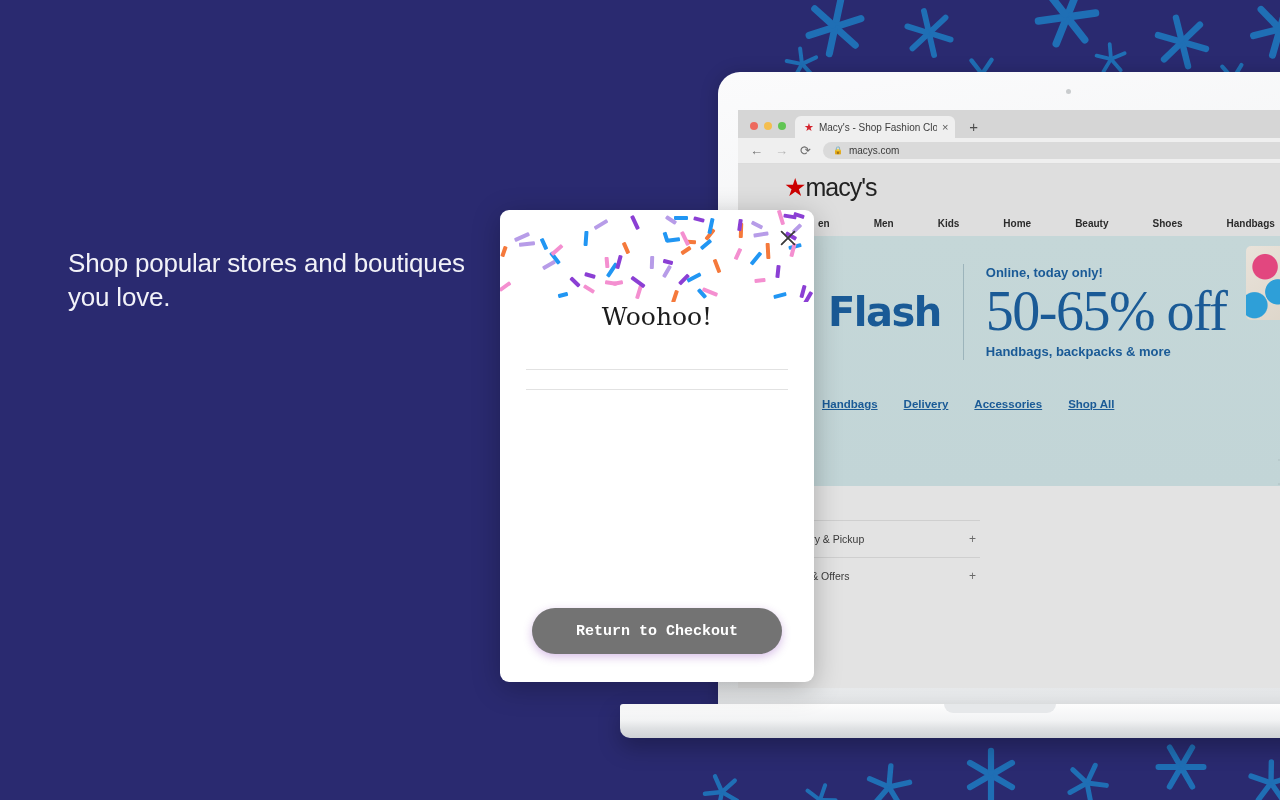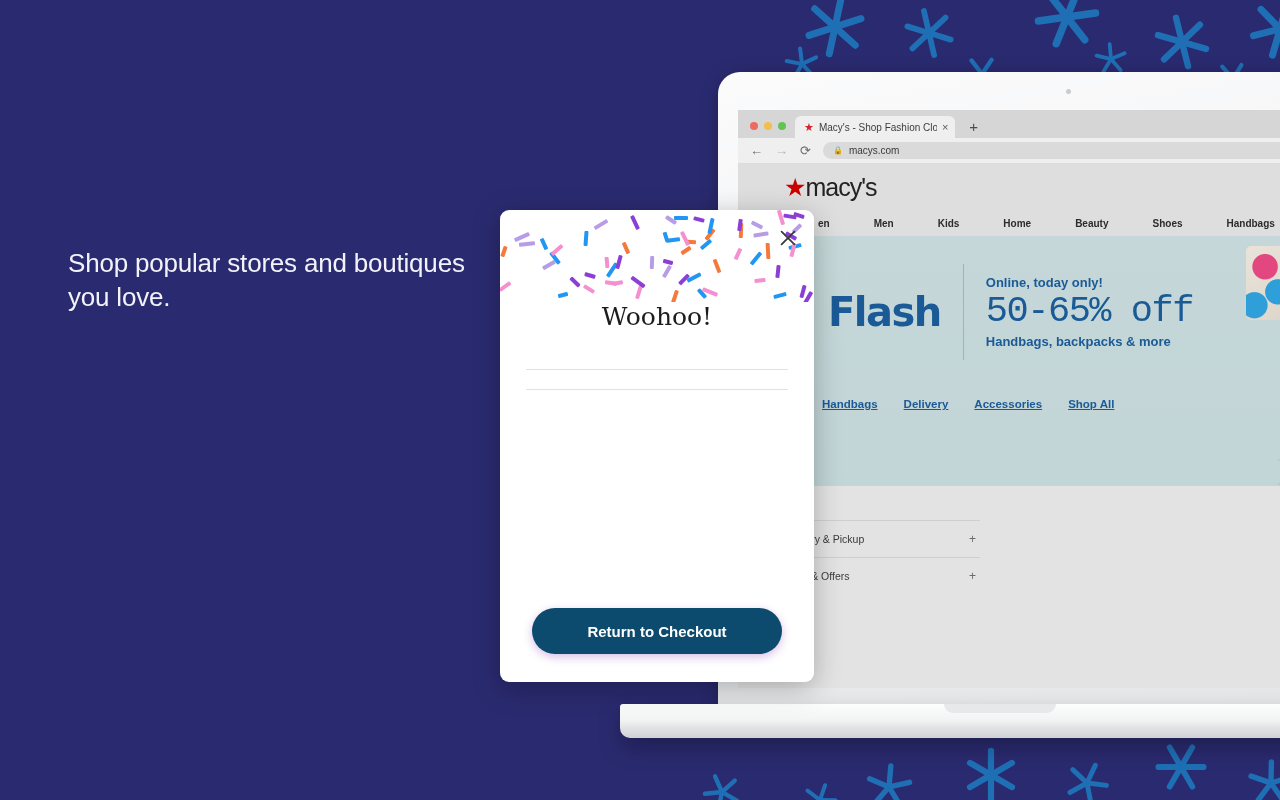--- a/index.html
+++ b/index.html
@@ -124,22 +124,22 @@
   }
   #flash-banner { position:absolute; left:90px; top:28px; display:flex; align-items:center; }
   #flash-left {
     color:#1a5a96; font-weight:bold; font-size:40px; line-height:.96;
     font-family:"DejaVu Sans", sans-serif; letter-spacing:-1.5px;
   }
   #flash-divider { width:1px; height:96px; background:#9cb4bb; margin:0 22px; }
   #flash-right { color:#1a5a96; }
   #flash-kicker { font-size:13px; font-weight:bold; margin-bottom:2px; }
   #flash-percent {
-    font-size:37px; font-weight:400; line-height:1.04; letter-spacing:-1.5px;
-    font-family:Liberation Mono, monospace;
+    font-size:56px; font-weight:400; line-height:1.04; letter-spacing:-1.5px;
+    font-family:Liberation Serif, serif;
   }
   #flash-items { font-size:13px; font-weight:bold; margin-top:3px; }
   #hero-links { position:absolute; left:84px; top:162px; display:flex; gap:26px; }
   .hero-link {
     font-size:11.5px; color:#1a5a96; text-decoration:underline; font-weight:bold;
   }
 
   #site-lower { background:#e3e3e3; height:100%; position:relative; padding-top:12px; }
   #filter-panel { position:absolute; left:42px; top:10px; width:200px; }
   #filter-title { font-size:12px; color:#3a3a3a; margin-bottom:10px; }
@@ -200,23 +200,23 @@
     padding:9px 0 10px 0;
   }
   .savings-row {
     display:flex; justify-content:space-between; align-items:baseline;
     font-size:12.5px; font-weight:bold; line-height:1.55;
   }
   #coupon-row { color:#1c1c1c; }
   #cashback-row { color:#e8175d; }
   #return-to-checkout-button {
     position:absolute; left:32px; bottom:28px; width:250px; height:46px;
-    background:#0c4a6e; border:none; border-radius:24px; cursor:pointer;
+    background:#737373; border:none; border-radius:24px; cursor:pointer;
     color:#ffffff; font-size:15px; font-weight:bold;
-    font-family:Liberation Sans, sans-serif;
+    font-family:Liberation Mono, monospace;
     box-shadow:0 3px 10px rgba(110,20,170,.28);
   }
 </style>
 </head>
 <body>
 
 <div id="star-layer">
     <div class="star-shape" style="left: 800px; top: -8px; width: 70px; height: 70px; transform: rotate(12deg);"><svg viewBox="0 0 100 100" width="70" height="70">
         <rect x="45" y="6" width="10" height="44" rx="5" fill="#1f6fb5" transform="rotate(0 50 50)"></rect>
         <rect x="45" y="6" width="10" height="44" rx="5" fill="#1f6fb5" transform="rotate(60 50 50)"></rect>

